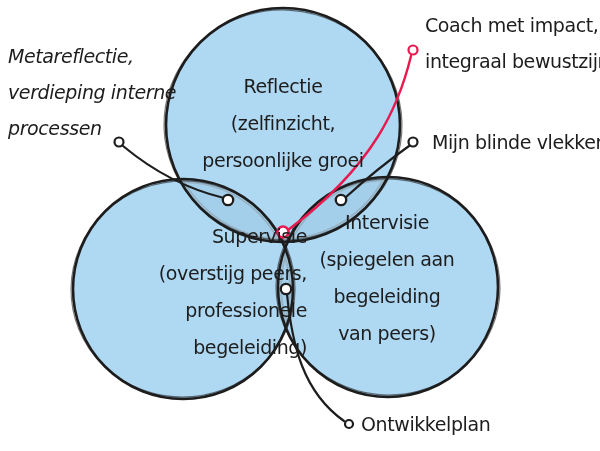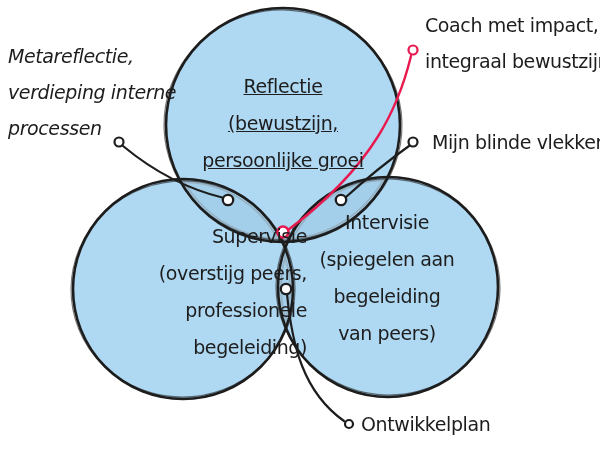--- a/index.html
+++ b/index.html
@@ -28,21 +28,21 @@
     white-space: nowrap;
   }
   .circle-label {
     text-align: center;
     line-height: 37px;
   }
   .annotation-label {
     text-align: left;
   }
   
-  .pos-reflectie   { left: 163px; top: 68px;  width: 240px; text-decoration: underline; }
+  .pos-reflectie   { left: 163px; top: 68px;  width: 240px; }
   .pos-supervisie  { left: 67px;  top: 218px; width: 240px; text-align: right; }
   .pos-intervisie  { left: 267px; top: 204px; width: 240px; }
   
   .pos-metareflectie { left: 8px;   top: 38px; font-style: italic;  }
   .pos-coach         { left: 425px; top: 7px;   }
   .pos-blinde        { left: 432px; top: 124px; }
   .pos-ontwikkelplan { left: 361px; top: 406px; }
 </style>
 </head>
 <body>
@@ -110,21 +110,21 @@
     <g stroke-width="2.3" fill="#ffffff">
       <circle cx="228" cy="200" r="5.2" stroke="#1d1d1d"></circle>
       <circle cx="341" cy="200" r="5.2" stroke="#1d1d1d"></circle>
       <circle cx="286" cy="289" r="5.2" stroke="#1d1d1d"></circle>
       <circle cx="283" cy="232" r="5.5" stroke-width="2.6" stroke="#e8194f"></circle>
     </g>
   </svg>
 
   <div class="label circle-label pos-reflectie">
     <div>Reflectie</div>
-    <div>(bewustzijn,</div>
+    <div>(zelfinzicht,</div>
     <div>persoonlijke groei</div>
   </div>
 
   <div class="label circle-label pos-supervisie">
     <div>Supervisie</div>
     <div>(overstijg peers,</div>
     <div>professionele</div>
     <div>begeleiding)</div>
   </div>
 

